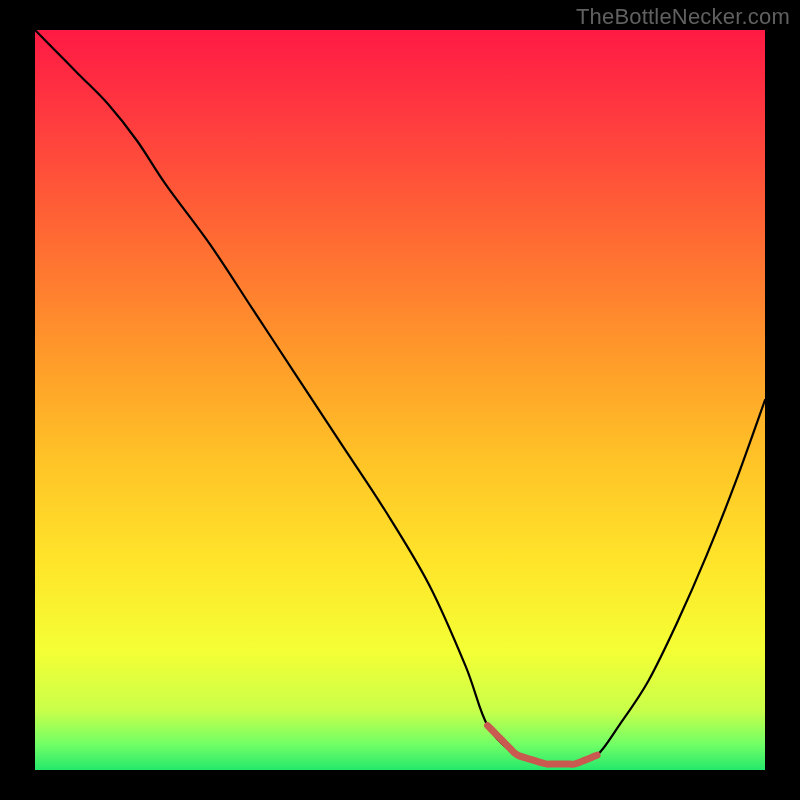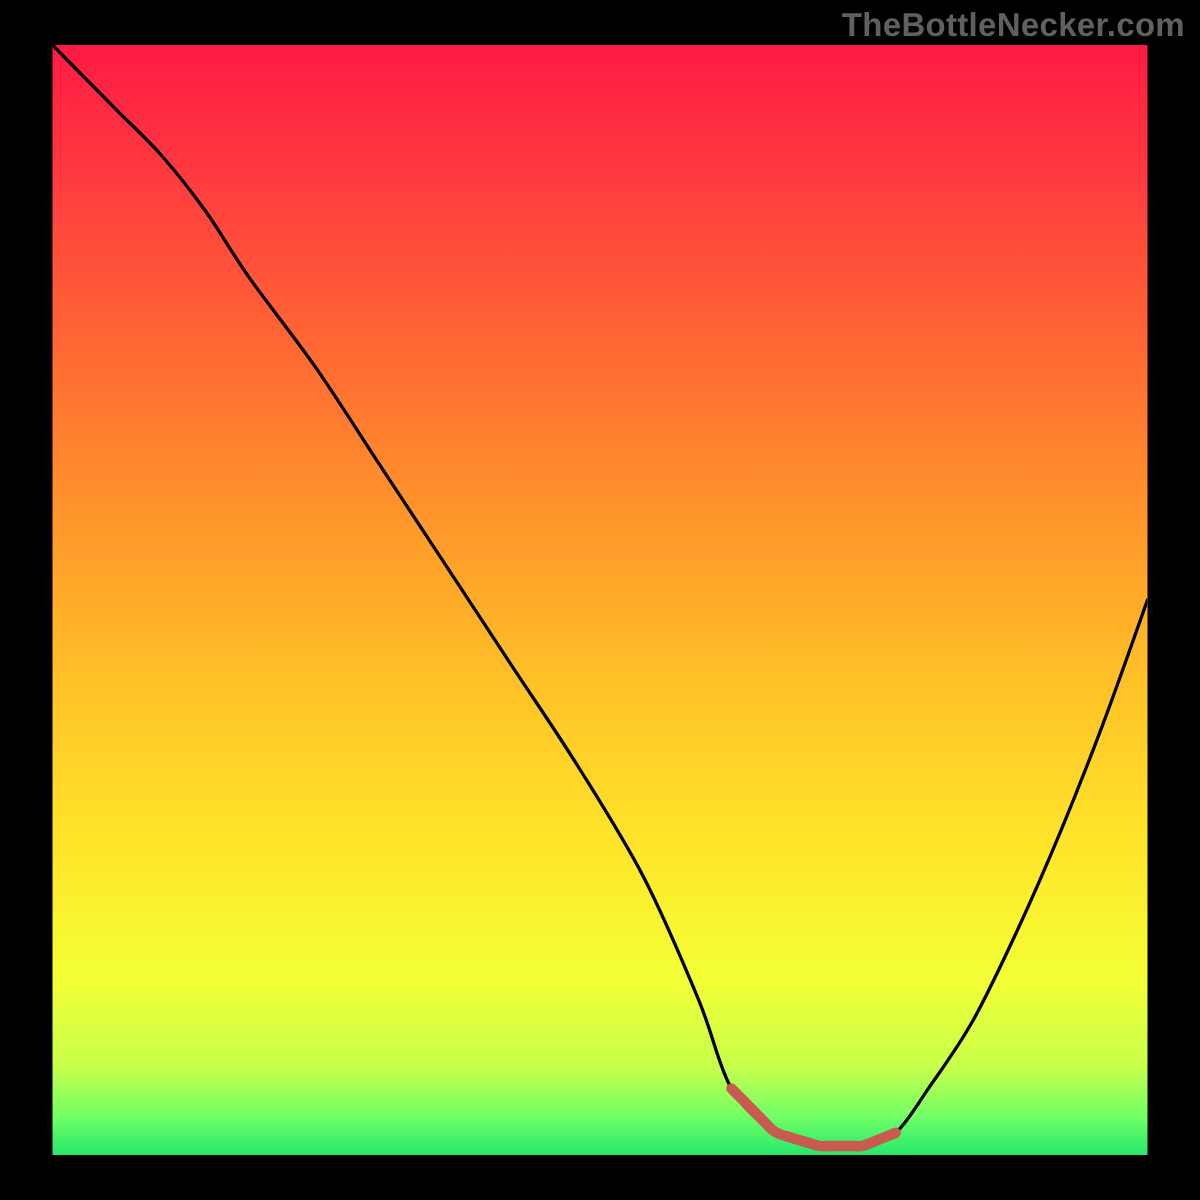--- a/index.html
+++ b/index.html
@@ -15,21 +15,21 @@
     position: relative;
     width: 800px;
     height: 800px;
     background: #000;
   }
   .watermark {
     position: absolute;
     top: 4px;
     right: 10px;
     font-size: 22px;
-    font-weight: 700;
+    font-weight: 400;
     color: #606060;
     letter-spacing: 0.2px;
     z-index: 5;
   }
   svg {
     position: absolute;
     top: 0;
     left: 0;
   }
 </style>

